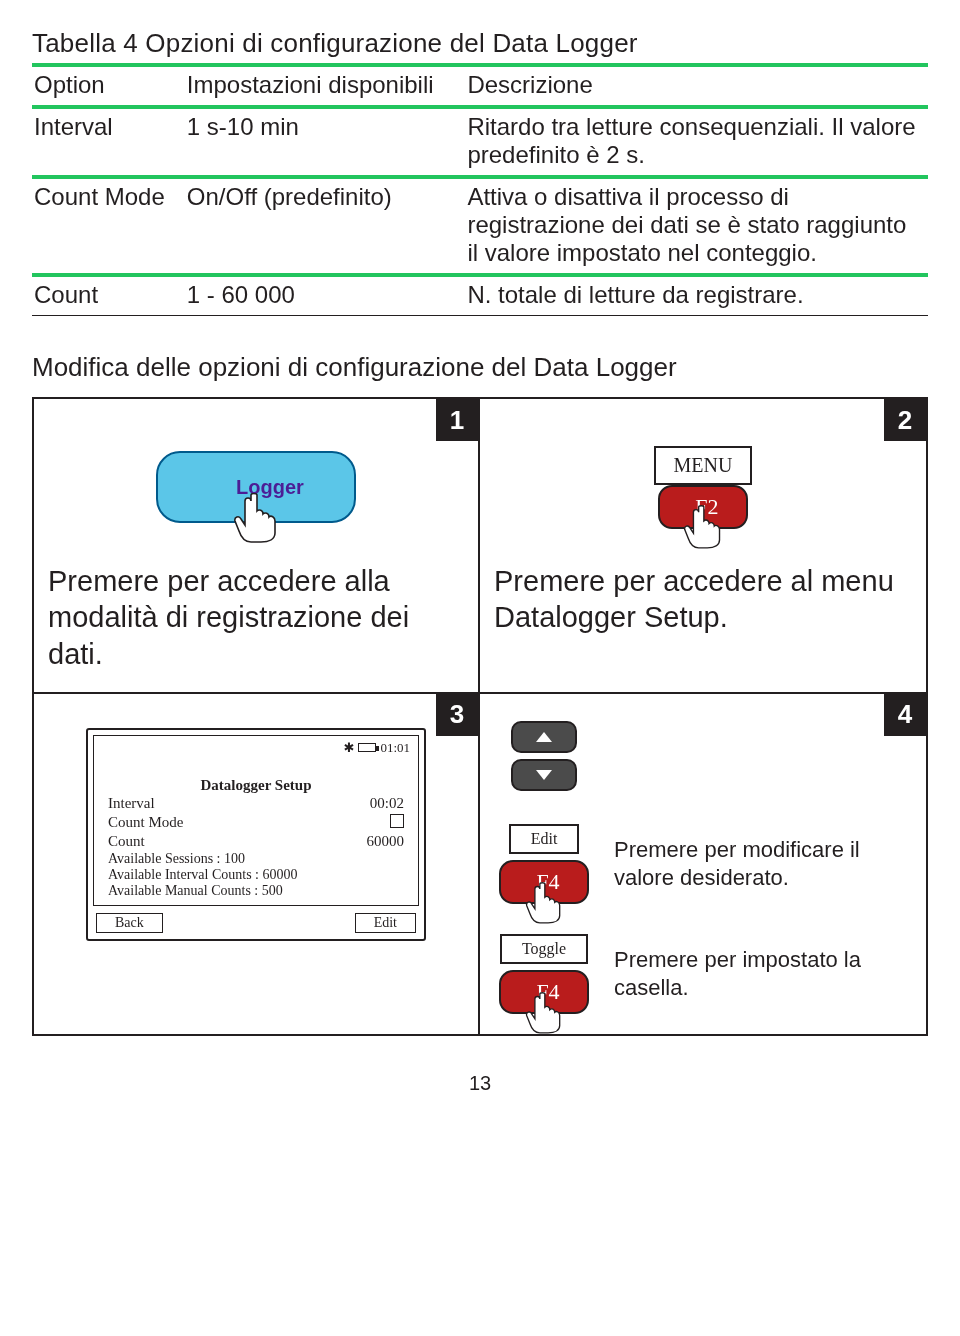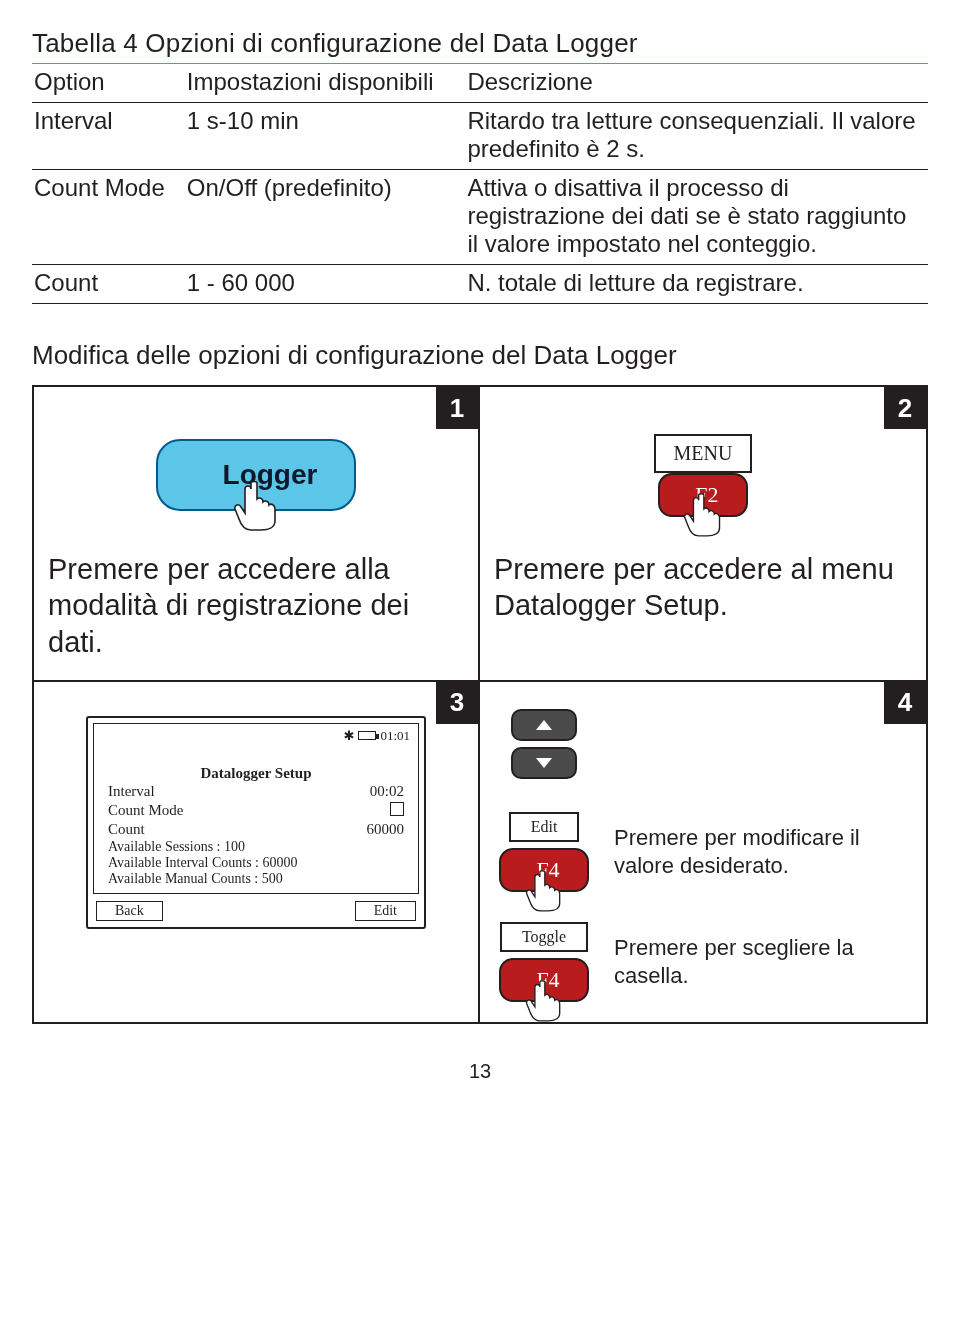--- a/index.html
+++ b/index.html
@@ -17,21 +17,21 @@
     letter-spacing: 0.2px;
     padding-bottom: 4px;
   }
   table.cfg {
     width: 100%;
     border-collapse: collapse;
     font-size: 24px;
     font-family: "Arial Narrow", Arial, sans-serif;
   }
   table.cfg th, table.cfg td {
-    border-top: 1px solid #22c55e;
+    border-top: 4px solid #22c55e;
     border-bottom: 1px solid #231f20;
     padding: 4px 6px 6px 2px;
     text-align: left;
     vertical-align: top;
     font-weight: normal;
     margin-top: 7px;
   }
   table.cfg th { font-weight: normal; }
   table.cfg td.wide { max-width: 420px; }
   .section-title {
@@ -86,23 +86,23 @@
   .logger-btn {
     position: relative;
     width: 200px;
     height: 72px;
     border: 2.5px solid #005a8c;
     border-radius: 24px;
     background: #5bc6e8;
     display: flex;
     align-items: center;
     justify-content: center;
-    color: #0f172a;
-    font-family: "Arial Narrow", Arial, sans-serif;
-    font-size: 28px;
+    color: #4c1d95;
+    font-family: "Arial Narrow", Arial, sans-serif;
+    font-size: 20px;
     font-weight: bold;
     padding-left: 28px;
   }
   .hand {
     position: absolute;
     bottom: -22px;
     left: 50%;
     transform: translateX(-50%);
   }
   .hand svg { display: block; }
@@ -391,20 +391,20 @@
             <div class="softlabel">Toggle</div>
             <div class="fkey">
               <span>F4</span>
               <div class="hand" style="bottom:-22px;">
                 <svg width="38" height="42" viewBox="0 0 46 50">
                   <path d="M18 2 C18 0 24 0 24 2 L24 18 C26 16 30 17 30 21 C32 19 36 20 36 24 C38 22 42 24 42 28 L42 40 C42 46 36 49 28 49 L18 49 C12 49 8 44 6 38 L2 28 C1 24 6 22 8 26 L12 32 L12 8 C12 4 18 4 18 8 Z" fill="#fff" stroke="#231f20" stroke-width="1.6"></path>
                 </svg>
               </div>
             </div>
           </div>
-          <div class="step4-text">Premere per scegliere la casella.</div>
+          <div class="step4-text">Premere per impostato la casella.</div>
         </div>
       </div>
     </div>
   </div>
 </div>
 
 <div class="page-num">13</div>
 
 </body></html>

